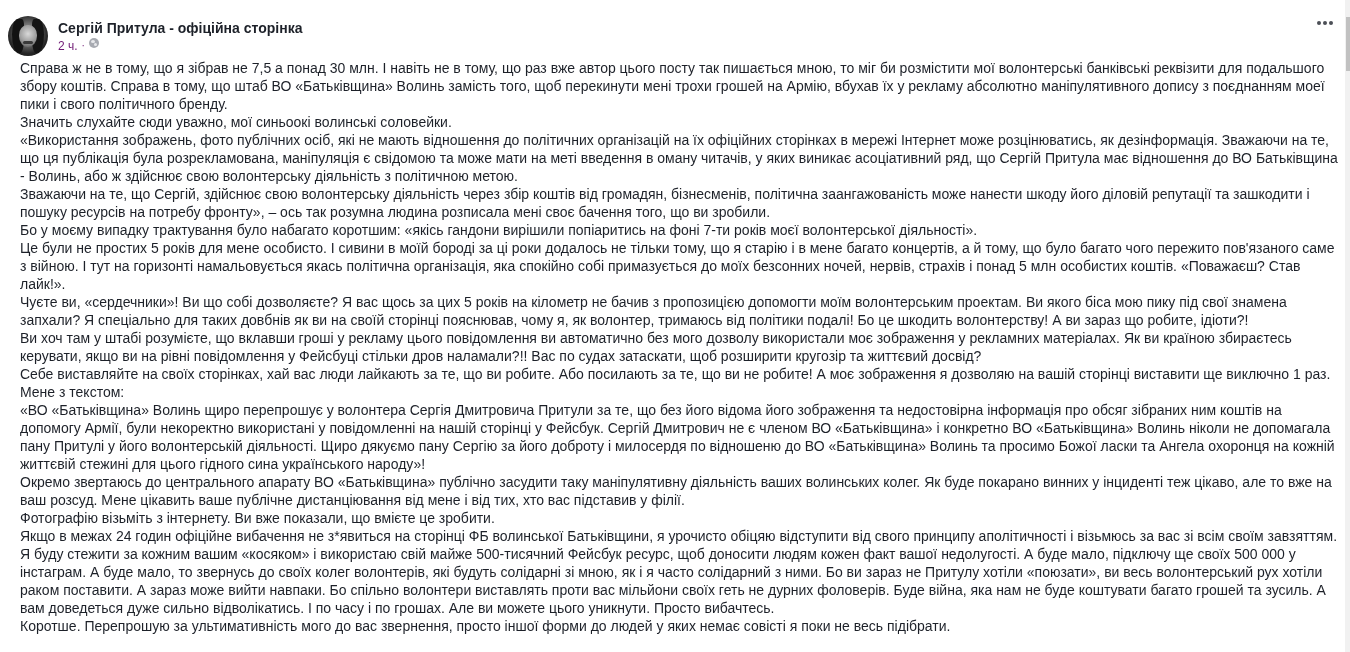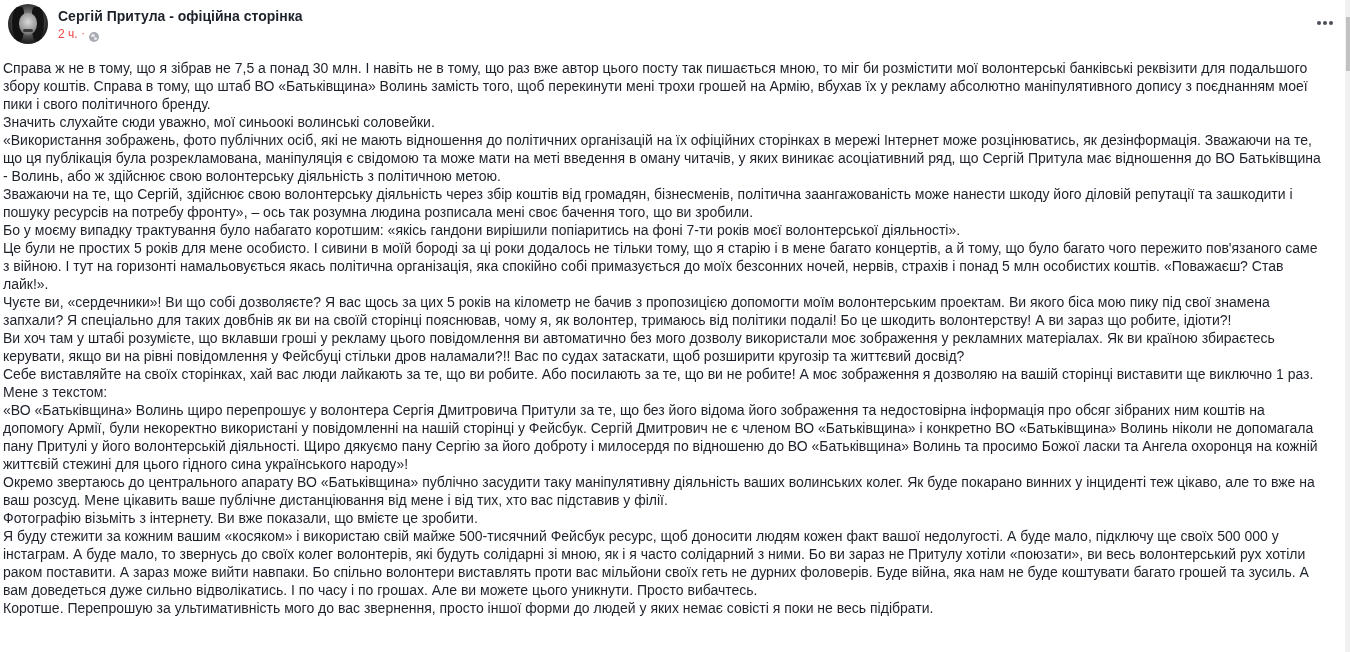--- a/index.html
+++ b/index.html
@@ -19,21 +19,21 @@
     position: absolute;
     left: 0;
     top: 0;
     width: 1345px;
     height: 652px;
     background: #ffffff;
   }
   .post-header {
     position: absolute;
     left: 8px;
-    top: 4px;
+    top: 16px;
     height: 40px;
     display: flex;
     align-items: flex-start;
   }
   .avatar {
     width: 40px;
     height: 40px;
     border-radius: 50%;
     background: radial-gradient(circle at 50% 45%, #b8b8b8 0%, #6e6e6e 35%, #262626 65%, #0d0d0d 100%);
     position: relative;
@@ -68,23 +68,23 @@
   }
   .page-name {
     font-size: 14px;
     font-weight: bold;
     color: #1d2129;
     line-height: 18px;
     cursor: pointer;
   }
   .meta {
     display: flex;
-    align-items: flex-end;
+    align-items: flex-start;
     font-size: 12px;
-    color: #ef4444;
+    color: #701a75;
     line-height: 16px;
     margin-top: 1px;
   }
   .meta .dot { margin: 0 4px; font-size: 10px; }
   .globe-icon {
     width: 10px; height: 10px; border-radius: 50%;
     background: #a8abb2;
     position: relative;
     display: inline-block;
   }
@@ -106,21 +106,21 @@
     align-items: center;
     justify-content: center;
     gap: 2px;
     cursor: pointer;
   }
   .more-button span {
     width: 4px; height: 4px; border-radius: 50%; background: #4b4f56; display: block;
   }
   .post-body {
     position: absolute;
-    left: 3px;
+    left: 20px;
     top: 59px;
     width: 1320px;
     font-size: 14px;
     line-height: 18px;
     color: #1d2129;
   }
   .post-body p {
     margin: 0;
     white-space: normal;
   }
@@ -175,20 +175,21 @@
     <p>Зважаючи на те, що Сергій, здійснює свою волонтерську діяльність через збір коштів від громадян, бізнесменів, політична заангажованість може нанести шкоду його діловій репутації та зашкодити і пошуку ресурсів на потребу фронту», – ось так розумна людина розписала мені своє бачення того, що ви зробили.</p>
     <p>Бо у моєму випадку трактування було набагато коротшим: «якісь гандони вирішили попіаритись на фоні 7-ти років моєї волонтерської діяльності».</p>
     <p>Це були не простих 5 років для мене особисто. І сивини в моїй бороді за ці роки додалось не тільки тому, що я старію і в мене багато концертів, а й тому, що було багато чого пережито пов'язаного саме з війною. І тут на горизонті намальовується якась політична організація, яка спокійно собі примазується до моїх безсонних ночей, нервів, страхів і понад 5 млн особистих коштів. «Поважаєш? Став лайк!».</p>
     <p>Чуєте ви, «сердечники»! Ви що собі дозволяєте? Я вас щось за цих 5 років на кілометр не бачив з пропозицією допомогти моїм волонтерським проектам. Ви якого біса мою пику під свої знамена запхали? Я спеціально для таких довбнів як ви на своїй сторінці пояснював, чому я, як волонтер, тримаюсь від політики подалі! Бо це шкодить волонтерству! А ви зараз що робите, ідіоти?!</p>
     <p>Ви хоч там у штабі розумієте, що вклавши гроші у рекламу цього повідомлення ви автоматично без мого дозволу використали моє зображення у рекламних матеріалах. Як ви країною збираєтесь керувати, якщо ви на рівні повідомлення у Фейсбуці стільки дров наламали?!! Вас по судах затаскати, щоб розширити кругозір та життєвий досвід?</p>
     <p>Себе виставляйте на своїх сторінках, хай вас люди лайкають за те, що ви робите. Або посилають за те, що ви не робите! А моє зображення я дозволяю на вашій сторінці виставити ще виключно 1 раз.</p>
     <p>Мене з текстом:</p>
     <p>«ВО «Батьківщина» Волинь щиро перепрошує у волонтера Сергія Дмитровича Притули за те, що без його відома його зображення та недостовірна інформація про обсяг зібраних ним коштів на допомогу Армії, були некоректно використані у повідомленні на нашій сторінці у Фейсбук. Сергій Дмитрович не є членом ВО «Батьківщина» і конкретно ВО «Батьківщина» Волинь ніколи не допомагала пану Притулі у його волонтерській діяльності. Щиро дякуємо пану Сергію за його доброту і милосердя по відношеню до ВО «Батьківщина» Волинь та просимо Божої ласки та Ангела охоронця на кожній життєвій стежині для цього гідного сина українського народу»!</p>
     <p>Окремо звертаюсь до центрального апарату ВО «Батьківщина» публічно засудити таку маніпулятивну діяльність ваших волинських колег. Як буде покарано винних у інциденті теж цікаво, але то вже на ваш розсуд. Мене цікавить ваше публічне дистанціювання від мене і від тих, хто вас підставив у філії.</p>
     <p>Фотографію візьміть з інтернету. Ви вже показали, що вмієте це зробити.</p>
+    <p>Якщо в межах 24 годин офіційне вибачення не з*явиться на сторінці ФБ волинської Батьківщини, я урочисто обіцяю відступити від свого принципу аполітичності і візьмюсь за вас зі всім своїм завзяттям.</p>
     <p>Я буду стежити за кожним вашим «косяком» і використаю свій майже 500-тисячний Фейсбук ресурс, щоб доносити людям кожен факт вашої недолугості. А буде мало, підключу ще своїх 500 000 у інстаграм. А буде мало, то звернусь до своїх колег волонтерів, які будуть солідарні зі мною, як і я часто солідарний з ними. Бо ви зараз не Притулу хотіли «поюзати», ви весь волонтерський рух хотіли раком поставити. А зараз може вийти навпаки. Бо спільно волонтери виставлять проти вас мільйони своїх геть не дурних фоловерів. Буде війна, яка нам не буде коштувати багато грошей та зусиль. А вам доведеться дуже сильно відволікатись. І по часу і по грошах. Але ви можете цього уникнути. Просто вибачтесь.</p>
     <p>Коротше. Перепрошую за ультимативність мого до вас звернення, просто іншої форми до людей у яких немає совісті я поки не весь підібрати.</p>
 
   </div>
 </div>
 
 <div class="scrollbar">
   <div class="scrollbar-thumb"></div>
 </div>
 

